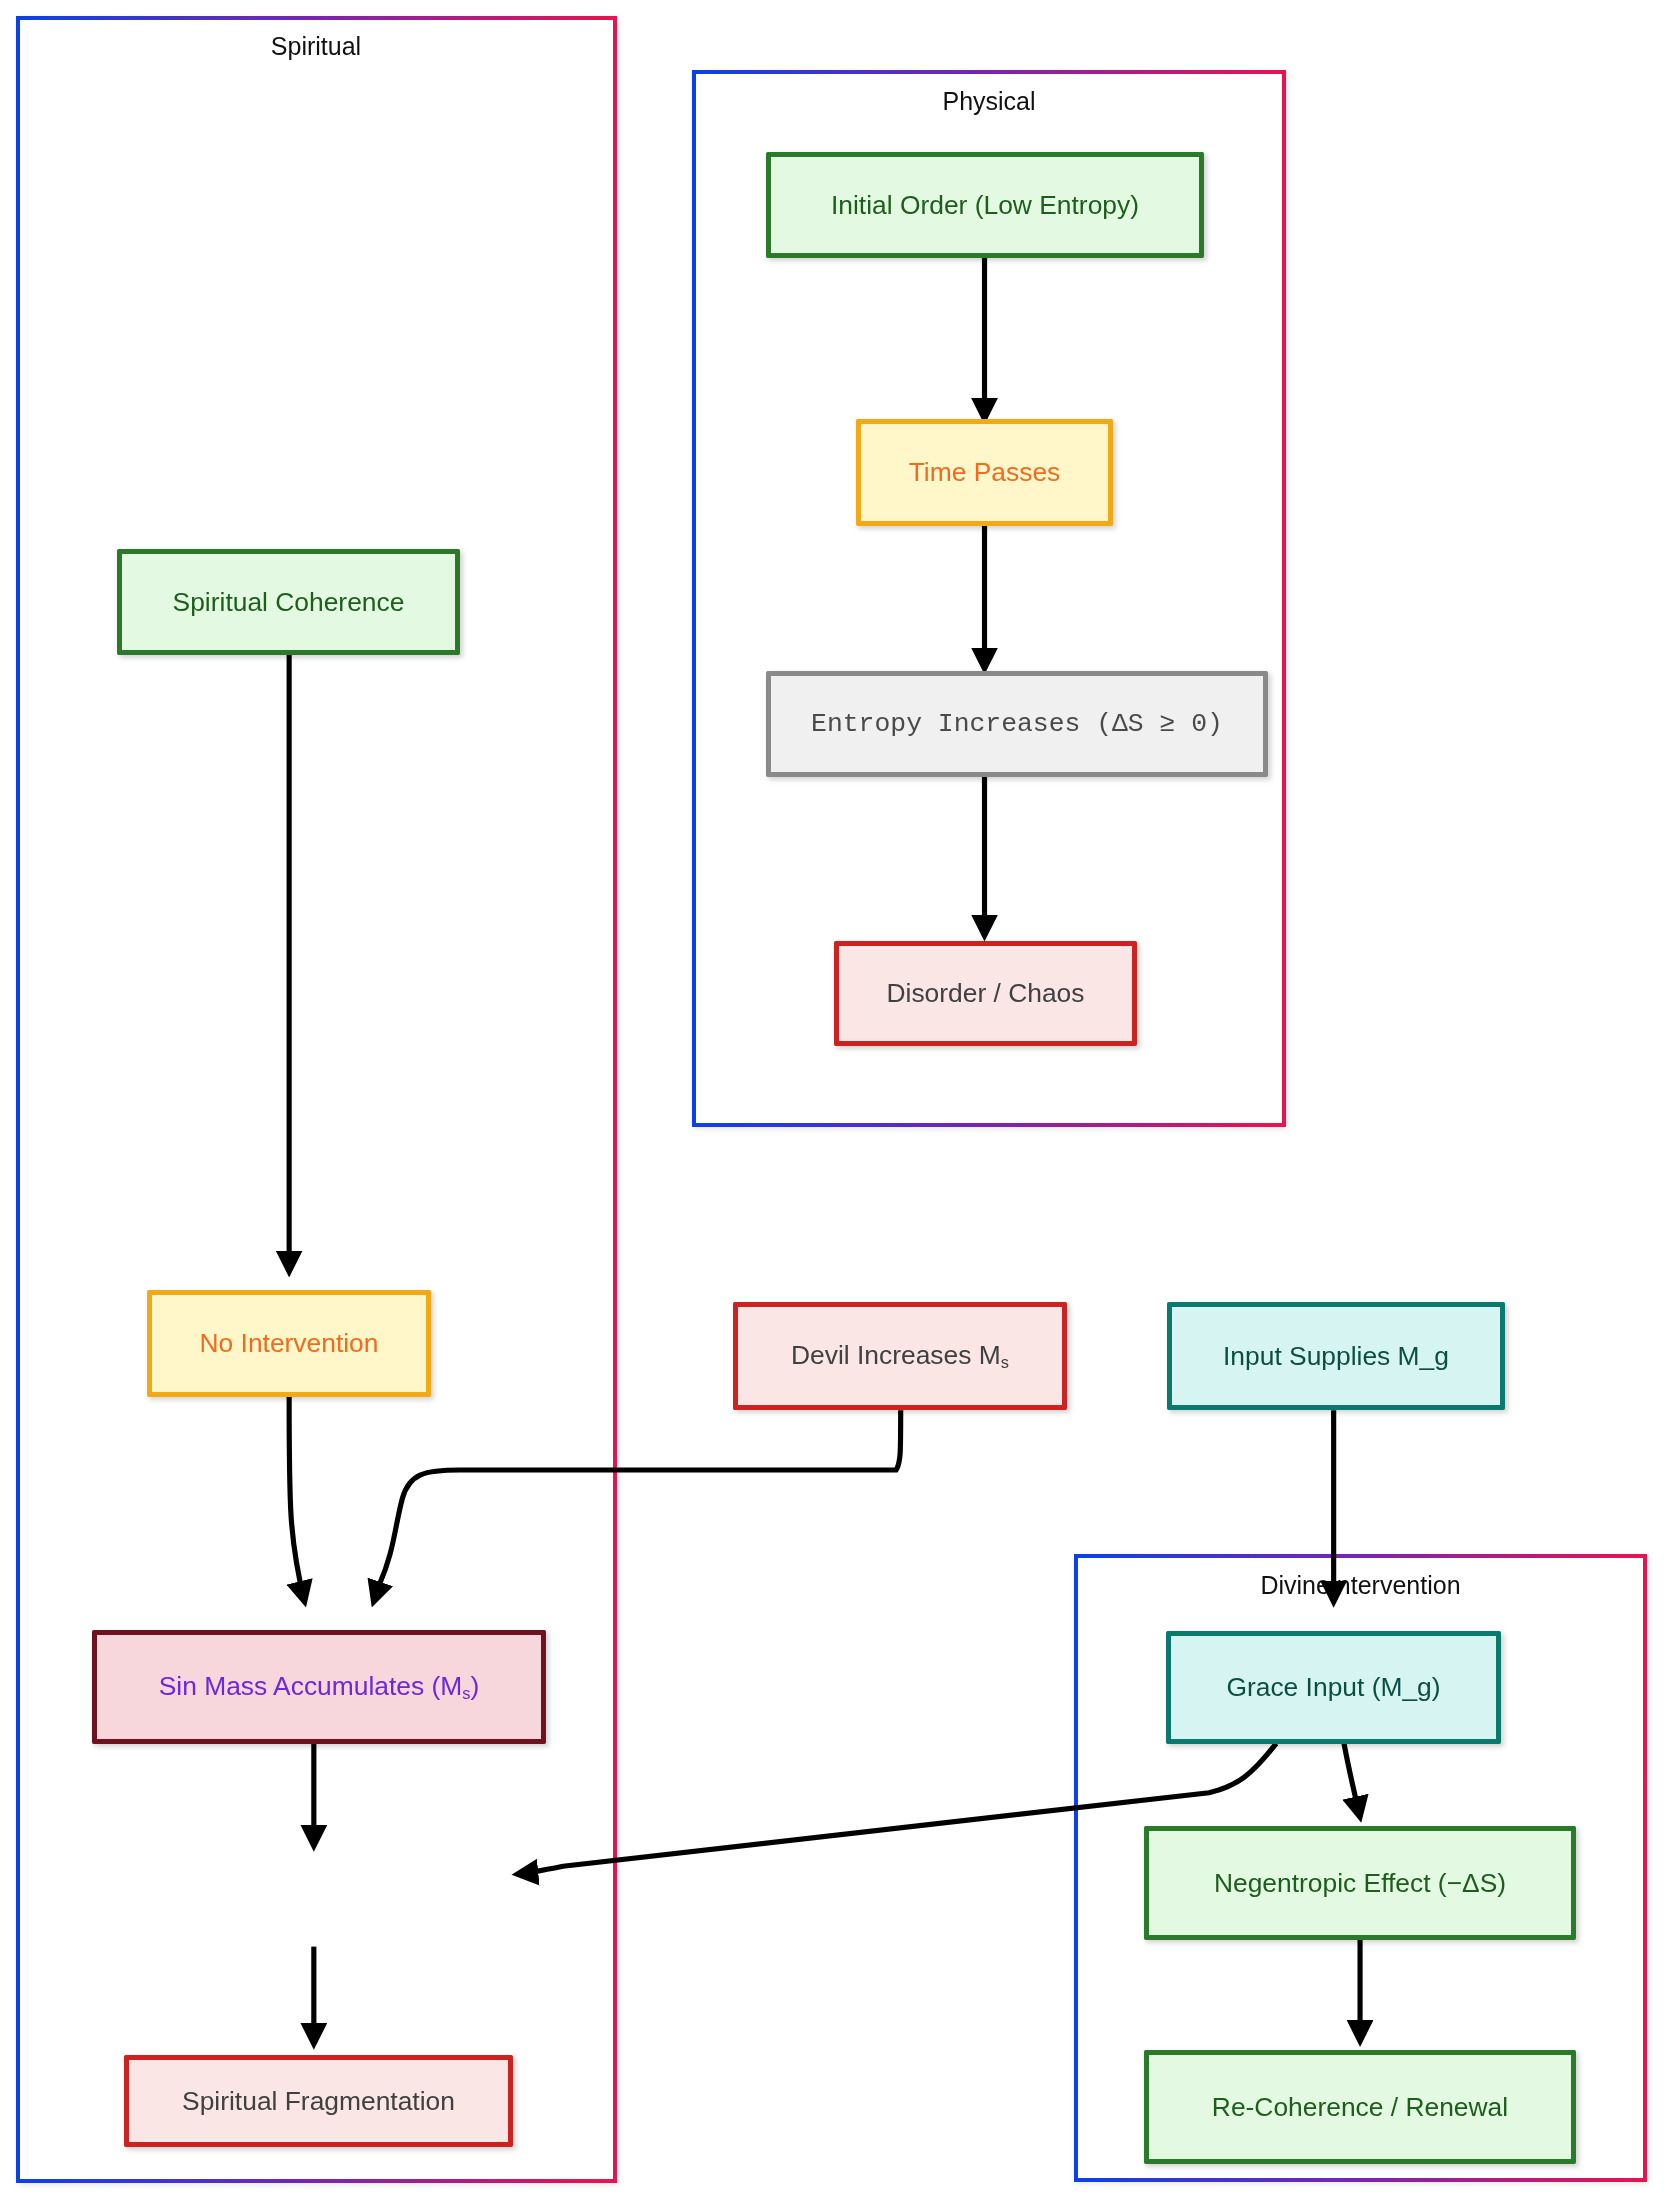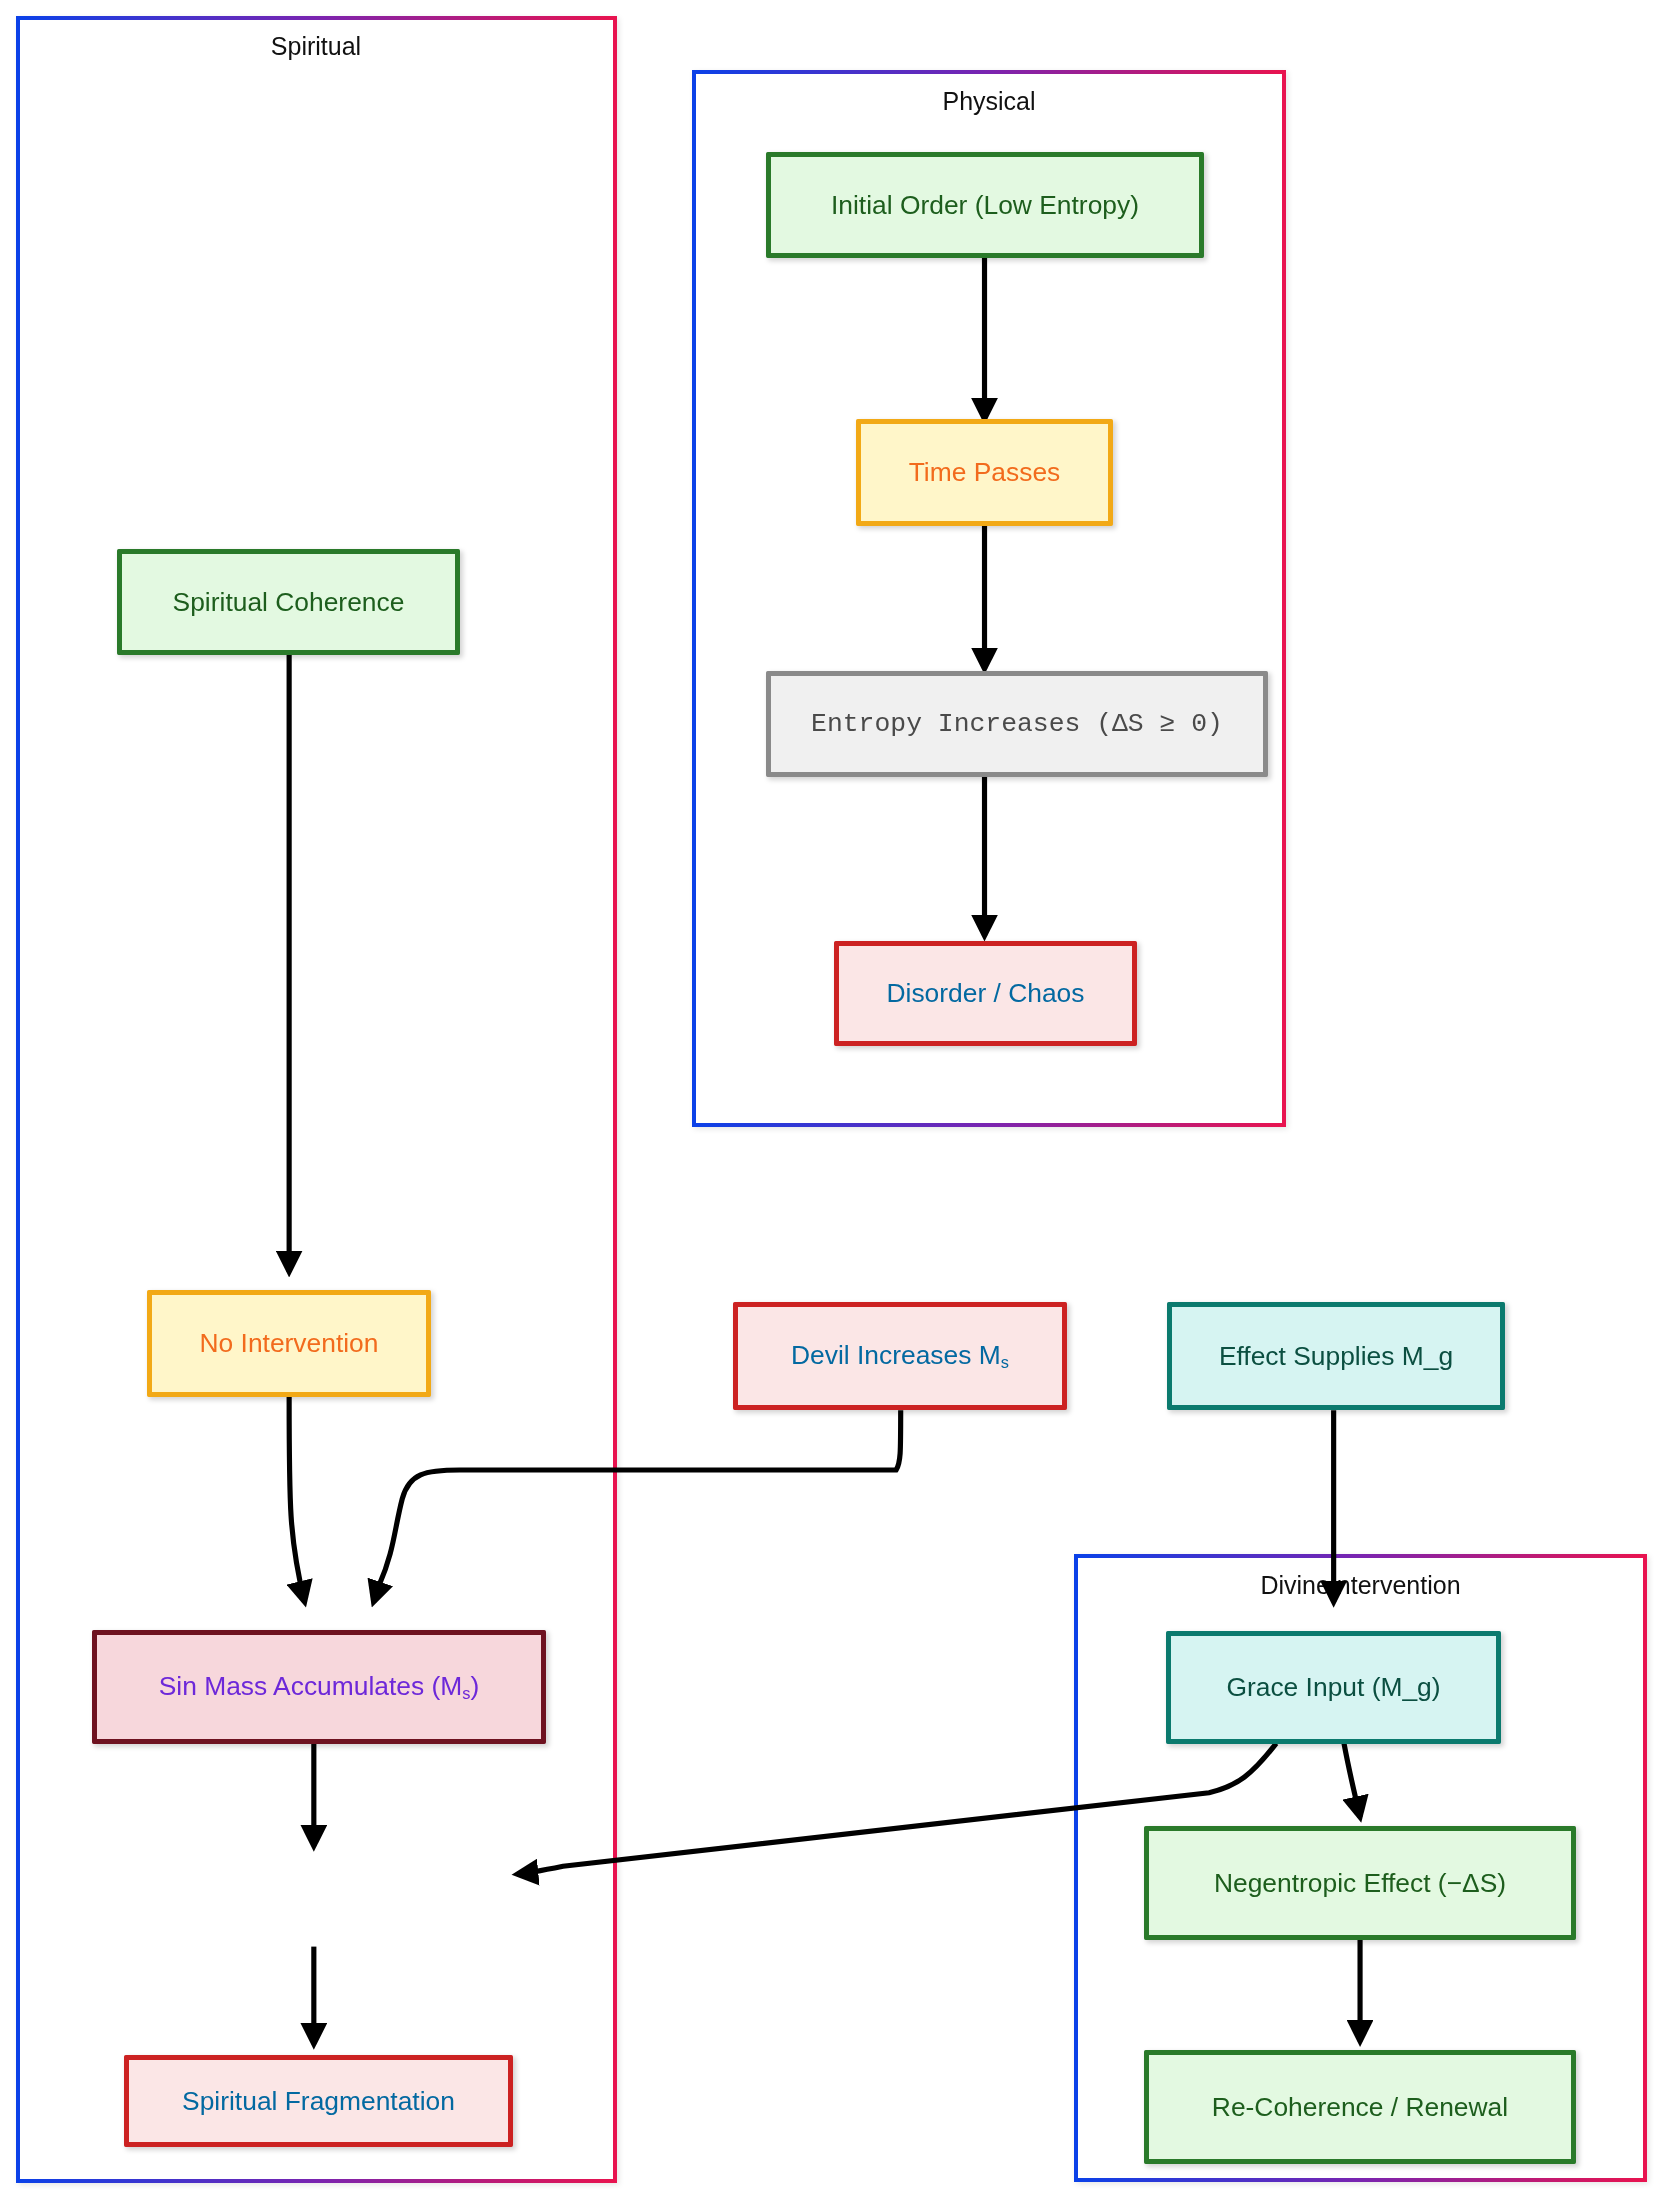--- a/index.html
+++ b/index.html
@@ -65,21 +65,21 @@
     box-shadow: 2.9px 2.9px 5.2px rgba(0,0,0,0.17);
     padding: 0 8px;
     z-index: 3;
   }
   .node .lbl { display: inline-block; }
   .node sub { font-size: 0.62em; vertical-align: -0.22em; }
 
   .n-green  { background: #e3f9e1; border-color: #2a7a2a; color: #1d5e1d; }
   .n-yellow { background: #fff6c9; border-color: #f2a916; color: #f26b1d; }
   .n-grey   { background: #f0f0f0; border-color: #8a8a8a; color: #4a4a4a; }
-  .n-red    { background: #fbe6e6; border-color: #cc2222; color: #0369a1; }
+  .n-red    { background: #fbe6e6; border-color: #cc2222; color: #404040; }
   .n-teal   { background: #d6f4f2; border-color: #0b7a6e; color: #0b4f41; }
   .n-maroon { background: #f7d7dc; border-color: #6e1220; color: #6d28d9; }
 
   .arrow-head { fill: #000000; }
   .wire { fill: none; stroke: #000000; stroke-width: 9; }
 </style>
 </head>
 <body>
 
 <div id="canvas">
@@ -155,21 +155,21 @@
 
   <div class="node n-red" style="left:124px; top:2055px; width:389px; height:92px;">
     <span class="lbl">Spiritual Fragmentation</span>
   </div>
 
   <div class="node n-red" style="left:733px; top:1302px; width:334px; height:108px;">
     <span class="lbl">Devil Increases M<sub>s</sub></span>
   </div>
 
   <div class="node n-teal" style="left:1167px; top:1302px; width:338px; height:108px;">
-    <span class="lbl">Effect Supplies M_g</span>
+    <span class="lbl">Input Supplies M_g</span>
   </div>
 
   <div class="node n-teal" style="left:1166px; top:1631px; width:335px; height:113px;">
     <span class="lbl">Grace Input (M_g)</span>
   </div>
 
   <div class="node n-green" style="left:1144px; top:1826px; width:432px; height:114px;">
     <span class="lbl">Negentropic Effect (−ΔS)</span>
   </div>
 

